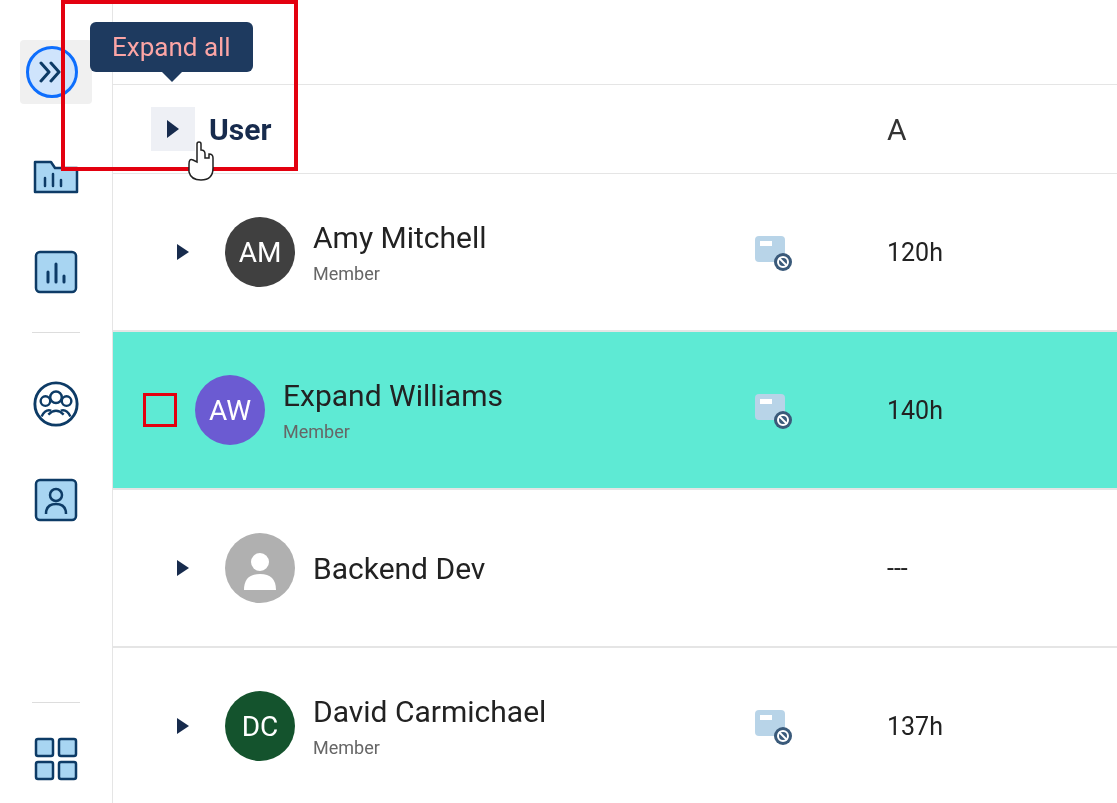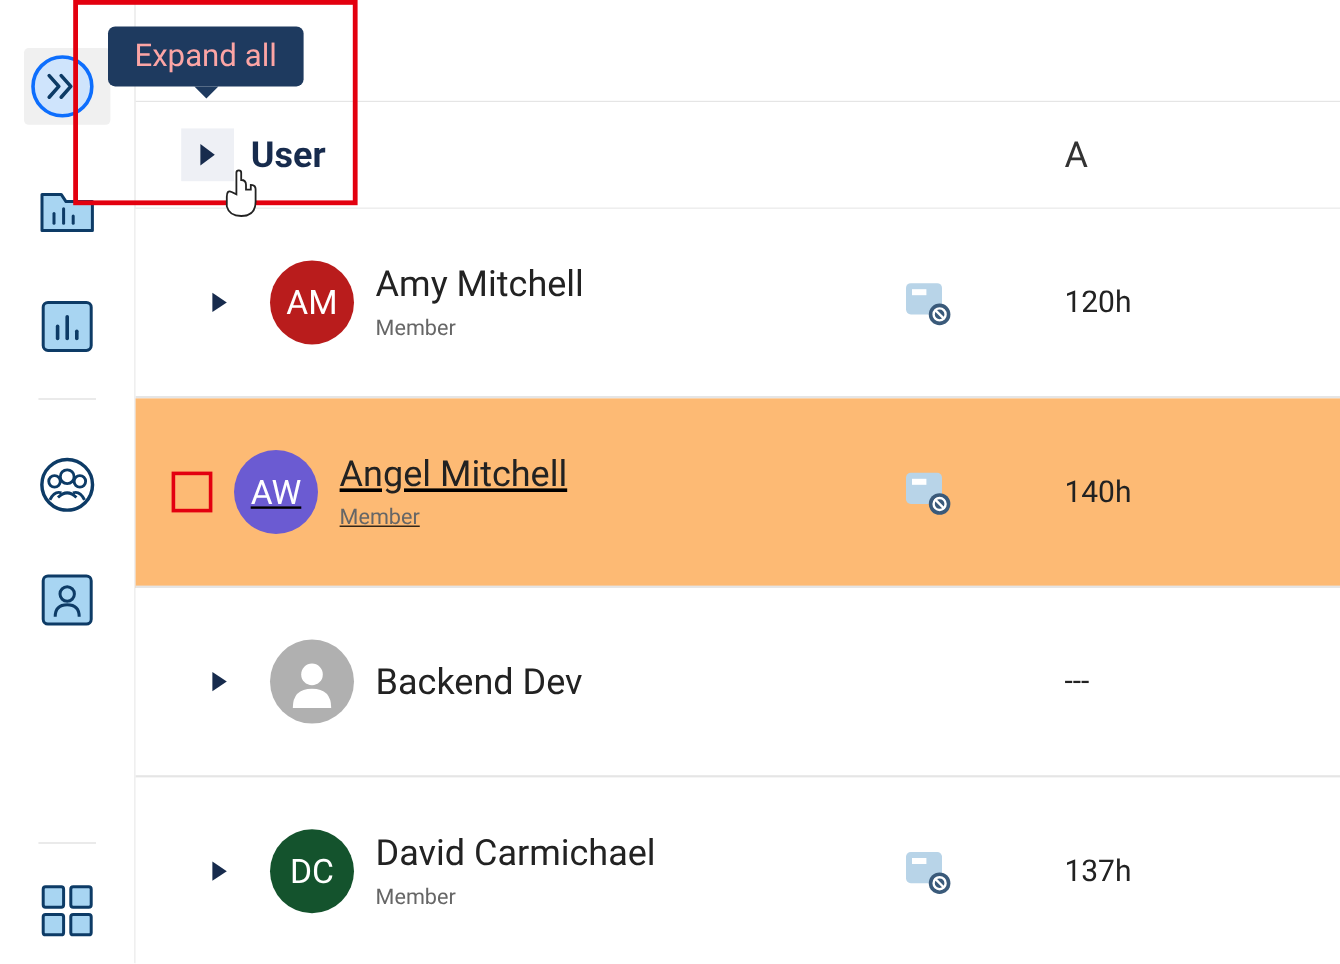--- a/index.html
+++ b/index.html
@@ -153,22 +153,21 @@
     }
     .user-row {
       height: 158px;
       border-bottom: 2px solid #e5e5e5;
       display: flex;
       align-items: center;
       position: relative;
       background: #fff;
     }
     .user-row:nth-of-type(3) {
-      background: #fdba74;
-      text-decoration: underline;
+      background: #5eead4;
     }
     .expand-caret {
       margin-left: 56px;
       cursor: pointer;
       display: flex;
       align-items: center;
       justify-content: center;
       width: 28px;
       height: 28px;
     }
@@ -182,21 +181,21 @@
       height: 70px;
       border-radius: 50%;
       margin-left: 28px;
       display: flex;
       align-items: center;
       justify-content: center;
       color: #fff;
       font-size: 28px;
       font-weight: 400;
     }
-    .avatar-am { background: #b91c1c; }
+    .avatar-am { background: #404040; }
     .avatar-aw { background: #6b5bd2; }
     .avatar-generic { background: #b0b0b0; }
     .avatar-dc { background: #14532d; }
     .user-info {
       margin-left: 18px;
       display: flex;
       flex-direction: column;
       gap: 8px;
     }
     .user-name {
@@ -343,21 +342,21 @@
   </div>
 
   <div class="user-row">
     <div class="expand-caret expand-caret-highlighted">
       <svg width="16" height="20" viewBox="0 0 16 20">
         <path d="M2 2 L14 10 L2 18 Z" fill="#172b4d"></path>
       </svg>
     </div>
     <div class="avatar avatar-aw" style="margin-left:18px;">AW</div>
     <div class="user-info">
-      <div class="user-name">Angel Mitchell</div>
+      <div class="user-name">Expand Williams</div>
       <div class="user-role">Member</div>
     </div>
     <div class="row-icon">
       <svg width="40" height="40" viewBox="0 0 40 40">
         <rect x="2" y="4" width="30" height="26" rx="4" fill="#b8d4e8"></rect>
         <rect x="7" y="9" width="12" height="5" fill="#fff"></rect>
         <circle cx="30" cy="30" r="9" fill="#3a5a7a"></circle>
         <circle cx="30" cy="30" r="5" fill="none" stroke="#fff" stroke-width="2"></circle>
         <line x1="26" y1="26" x2="34" y2="34" stroke="#fff" stroke-width="2"></line>
       </svg>

